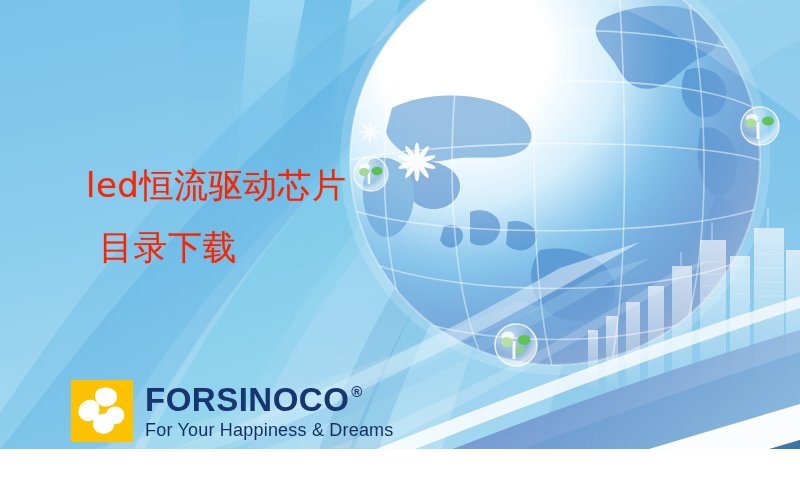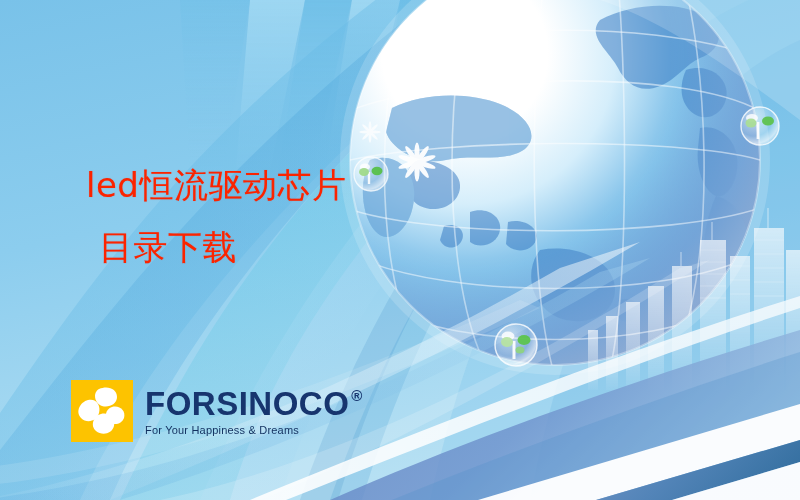--- a/index.html
+++ b/index.html
@@ -8,21 +8,21 @@
     padding: 0;
     background: #ffffff;
   }
   body {
     font-family: "Liberation Sans", sans-serif;
   }
 
   #banner {
     position: relative;
     width: 800px;
-    height: 500px;
+    height: 449px;
     overflow: hidden;
     background: #8ecdee;
   }
 
   
   .layer {
     position: absolute;
     inset: 0;
     width: 800px;
     height: 500px;
@@ -89,21 +89,21 @@
   }
   #wordmark-reg {
     font-size: 15px;
     font-weight: bold;
     line-height: 1;
     margin-left: 2px;
     margin-top: 1px;
     color: #17356e;
   }
   #tagline {
-    font-size: 11px;
+    font-size: 18px;
     font-weight: 400;
     color: #12305f;
     letter-spacing: 0.2px;
     line-height: 1;
     margin-top: 5px;
     white-space: nowrap;
   }
 </style>
 </head>
 <body>

